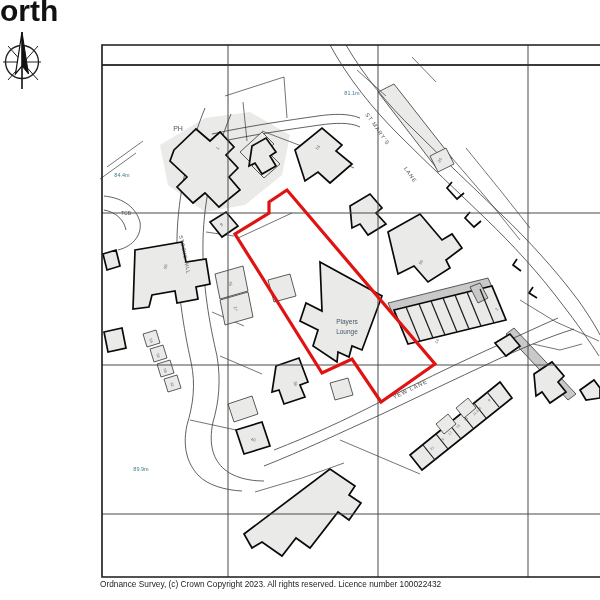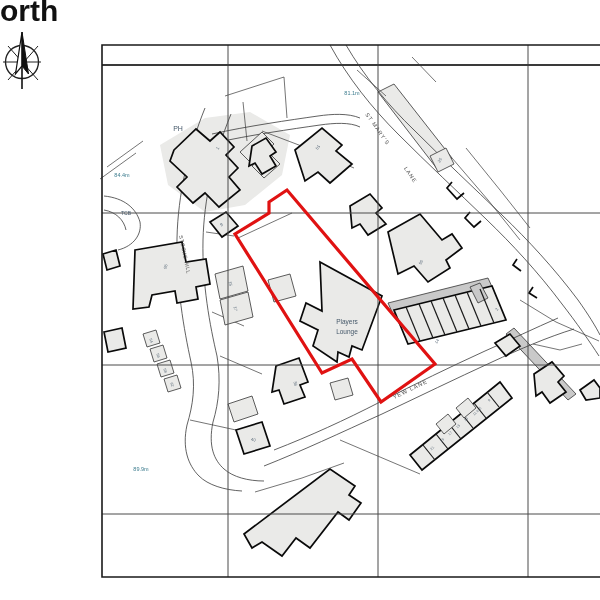--- a/index.html
+++ b/index.html
@@ -163,14 +163,15 @@
         <text x="433" y="449" fill="#5b6b7a" font-size="3.6" text-anchor="middle" transform="rotate(-45 433 449)">21</text>
         <text x="443" y="441" fill="#5b6b7a" font-size="3.6" text-anchor="middle" transform="rotate(-45 443 441)">19</text>
         <text x="451" y="434" fill="#5b6b7a" font-size="3.6" text-anchor="middle" transform="rotate(-45 451 434)">17</text>
         <text x="459" y="427" fill="#5b6b7a" font-size="3.6" text-anchor="middle" transform="rotate(-45 459 427)">15</text>
         <text x="467" y="420" fill="#5b6b7a" font-size="3.6" text-anchor="middle" transform="rotate(-45 467 420)">13</text>
         <text x="478" y="412" fill="#5b6b7a" font-size="3.6" text-anchor="middle" transform="rotate(-45 478 412)">11 to 5</text>
         <text x="490" y="401" fill="#5b6b7a" font-size="3.6" text-anchor="middle" transform="rotate(-45 490 401)">9</text>
       </g>
     </svg>
 
+  <div class="attribution">Ordnance Survey, (c) Crown Copyright 2023. All rights reserved. Licence number 100022432</div>
 
 </div>
 
 </body></html>

